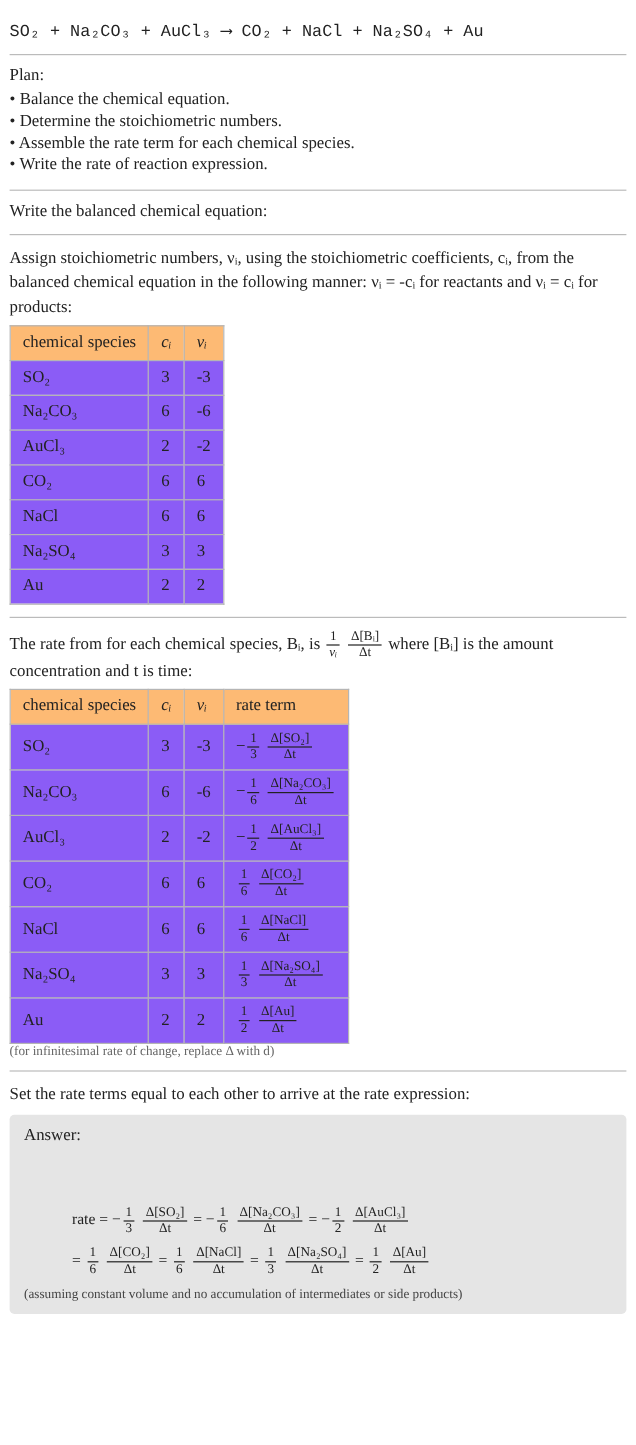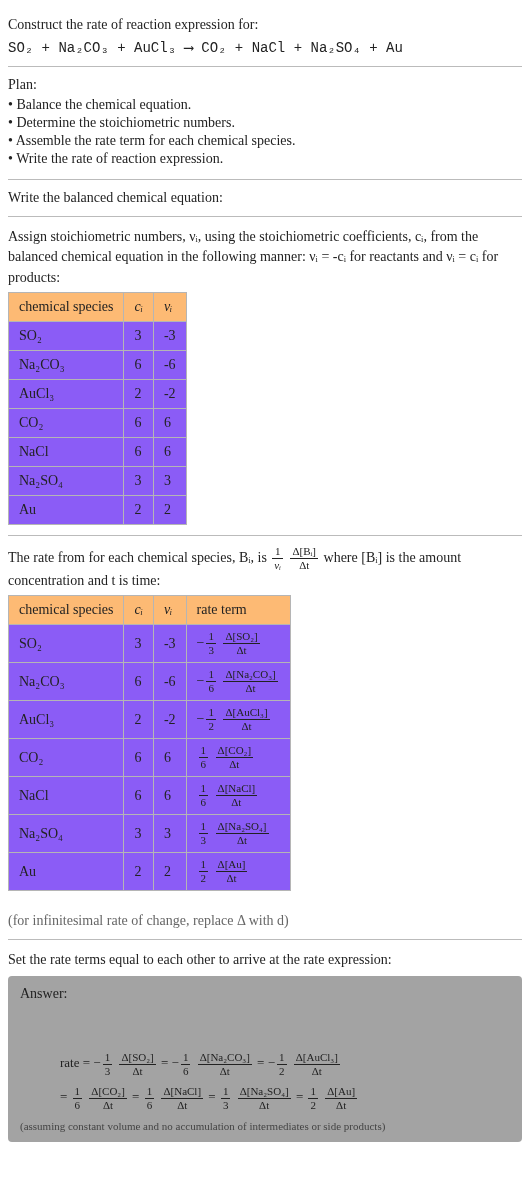--- a/index.html
+++ b/index.html
@@ -45,23 +45,23 @@
     border: 1px solid #b5b5b5;
     padding: 6px 10px;
     text-align: left;
     font-weight: normal;
     background: #8b5cf6;
   }
   table.data th {
     background: #fdba74;
   }
   .small-note {
-    font-size: 14px;
+    font-size: 11px;
     color: #666;
-    margin-top: 22px;
+    margin-top: 0;
   }
   .rate-term-cell {
     white-space: nowrap;
   }
   .frac {
     display: inline-block;
     vertical-align: middle;
     text-align: center;
     font-size: 11px;
     line-height: 1;
@@ -73,21 +73,21 @@
     padding: 0 2px 1px 2px;
   }
   .frac .den {
     display: block;
     padding: 1px 2px 0 2px;
   }
   .inline-math {
     font-style: italic;
   }
   .answer-box {
-    background: #a3a3a3;
+    background: #e5e5e5;
     border-radius: 4px;
     padding: 10px 12px;
     margin-top: 6px;
   }
   .answer-title {
     margin-bottom: 6px;
   }
   .answer-eq {
     font-size: 13px;
     margin-left: 40px;
@@ -98,21 +98,20 @@
     font-size: 11px;
     color: #444;
     text-align: left;
     margin-top: 6px;
   }
 </style>
 </head>
 <body>
 
 <div class="section">
-  <div class="problem-text">Construct the rate of reaction expression for:</div>
   <div class="equation">SO₂ + Na₂CO₃ + AuCl₃ ⟶ CO₂ + NaCl + Na₂SO₄ + Au</div>
 </div>
 <hr class="divider">
 
 <div class="section">
   <div>Plan:</div>
   <ul class="plan-list">
     <li>Balance the chemical equation.</li>
     <li>Determine the stoichiometric numbers.</li>
     <li>Assemble the rate term for each chemical species.</li>

